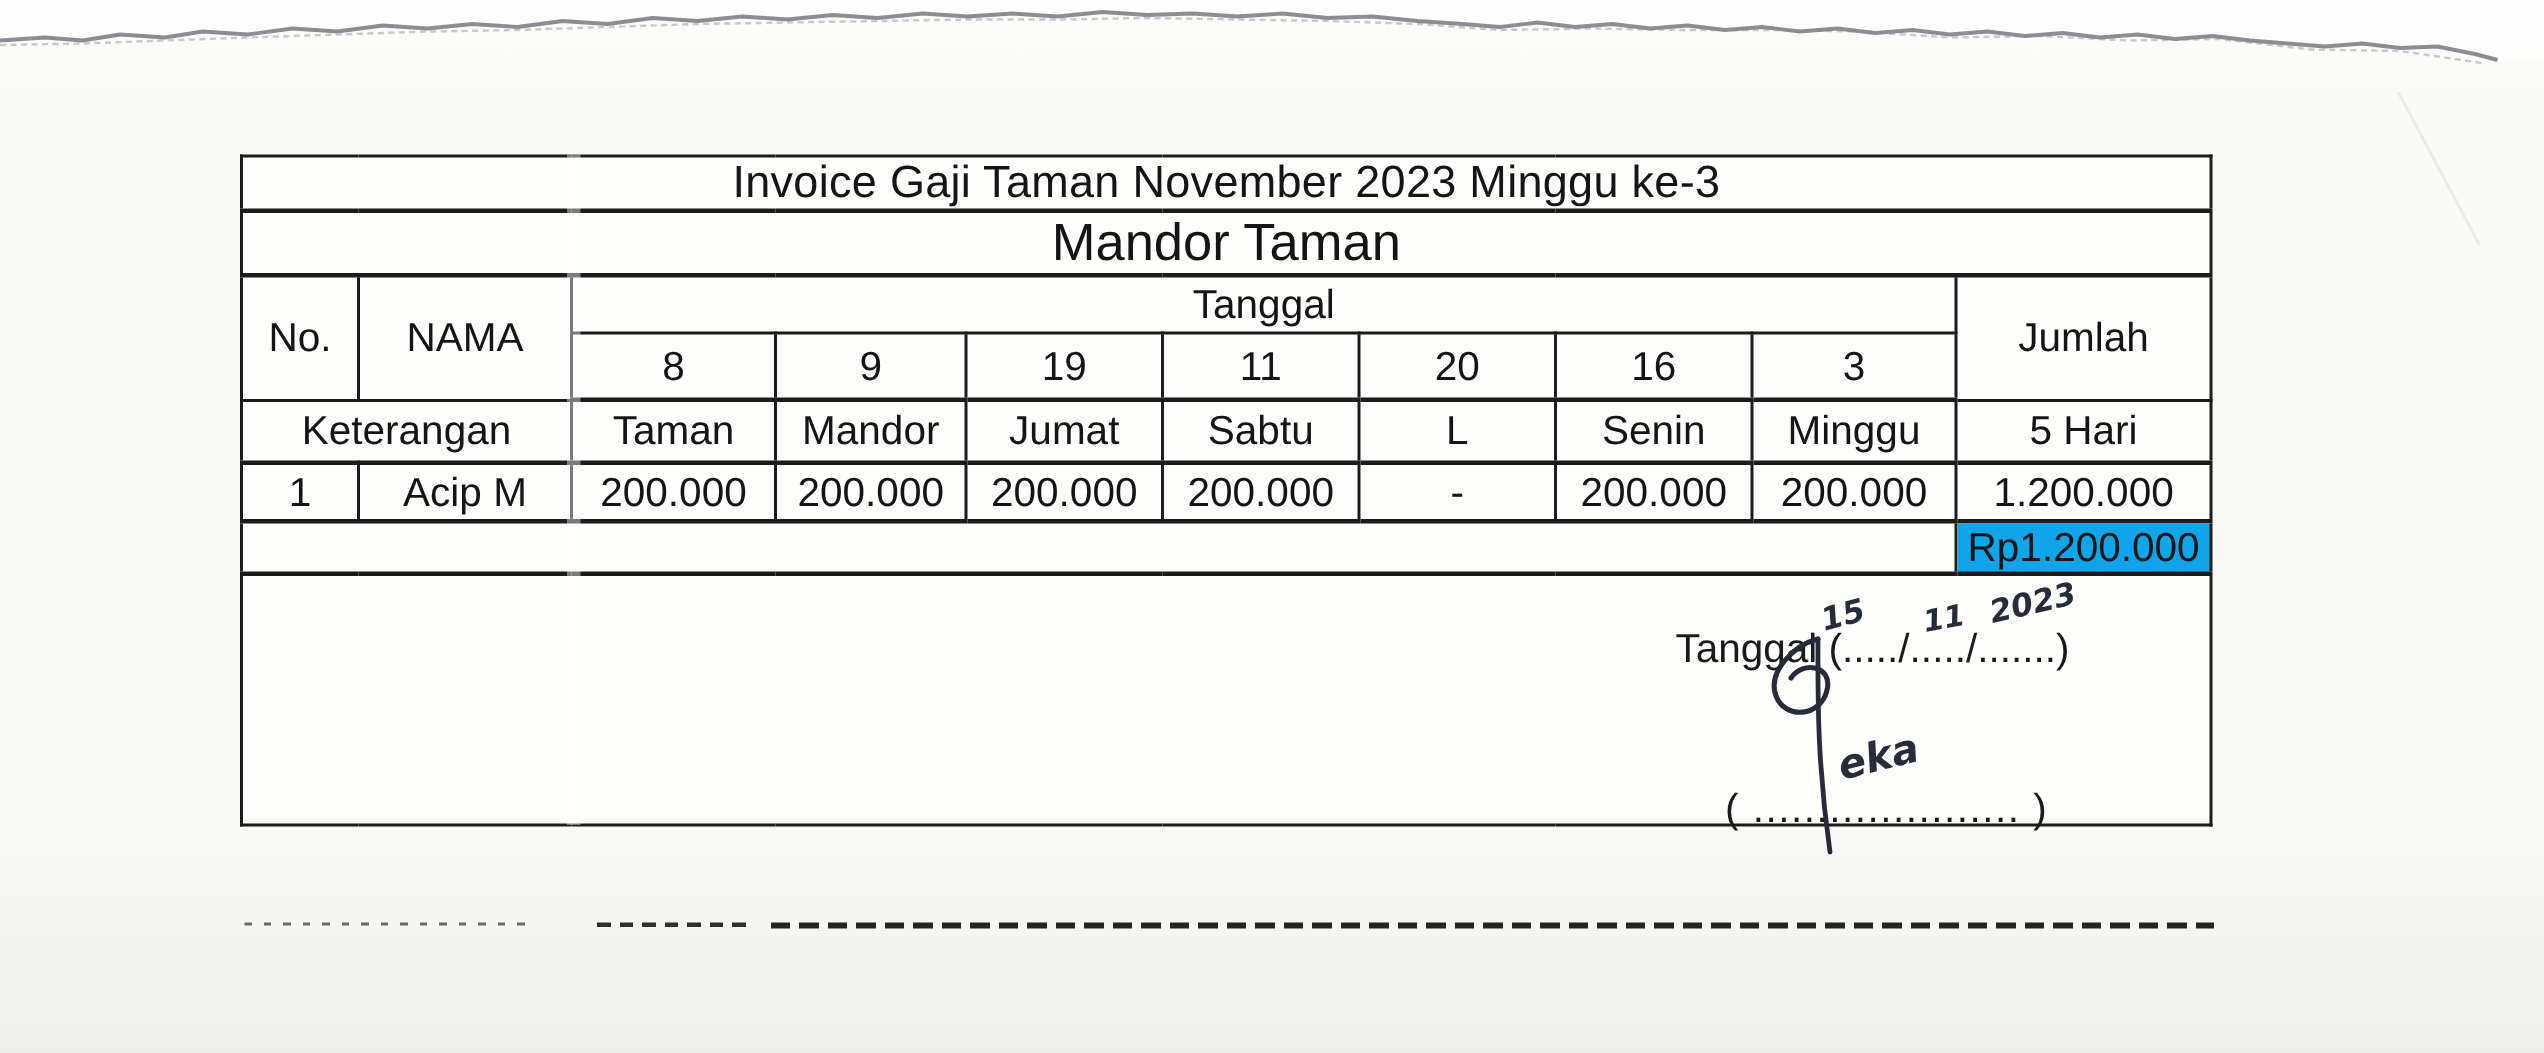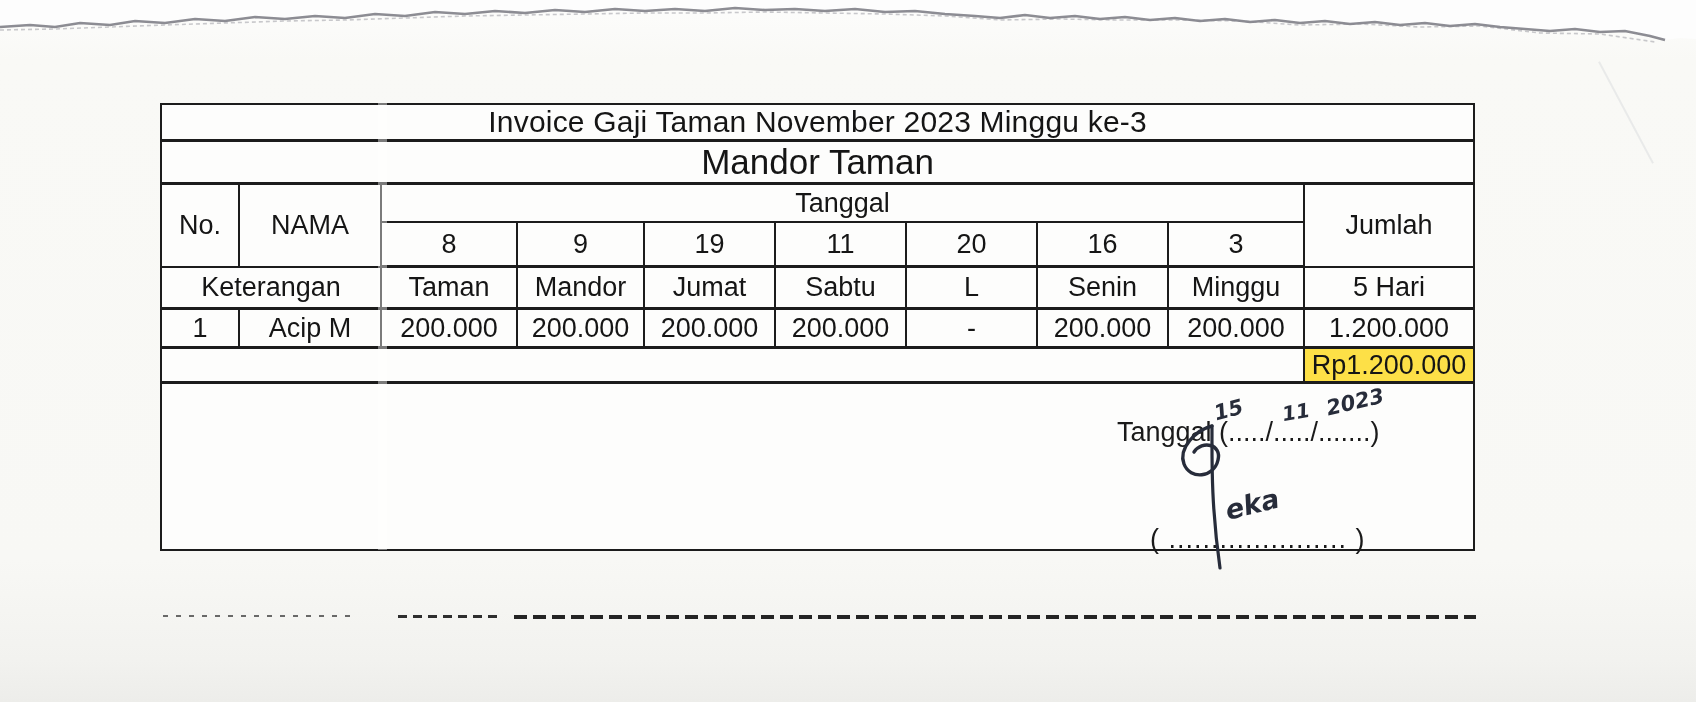--- a/index.html
+++ b/index.html
@@ -25,21 +25,21 @@
   tr.r-sub td{font-size:35px;height:40px;border-bottom-width:3px;}
   tr.r-head1 td{height:36px;}
   tr.r-head2 td{height:42px;border-bottom-width:3px;}
   tr.r-days td{height:39px;border-bottom-width:3px;}
   tr.r-data td{height:36px;border-bottom-width:3px;}
   tr.r-grand td{height:32px;border-bottom-width:3px;}
   tr.r-blank td{height:165px;}
   td.no-cell{text-align:right;padding-right:3px;}
   td.name-cell{text-align:left;padding-left:8px;margin-left:18px;}
   td.num{text-align:right;padding-right:15px;font-size:26px;}
-  td.grand{background:#fde047;font-size:27px;padding:0 3px;}
+  td.grand{background:#0ea5e9;font-size:27px;padding:0 3px;}
   
   .streak{position:absolute;left:378px;top:103px;width:9px;height:447px;
           background:rgba(255,255,255,.42);pointer-events:none;z-index:6;}
   
   .print-line{position:absolute;color:#1a1a1a;font-size:27px;white-space:nowrap;z-index:4;}
   .date-line{left:1117px;top:417px;}
   .sign-line{left:1150px;top:524px;letter-spacing:1px;}
   .hw{position:absolute;color:#272c3a;font-style:italic;font-weight:bold;
       font-family:"DejaVu Sans",sans-serif;z-index:5;white-space:nowrap;}
   .hw-day{left:1214px;top:398px;font-size:21px;transform:rotate(-15deg);}

